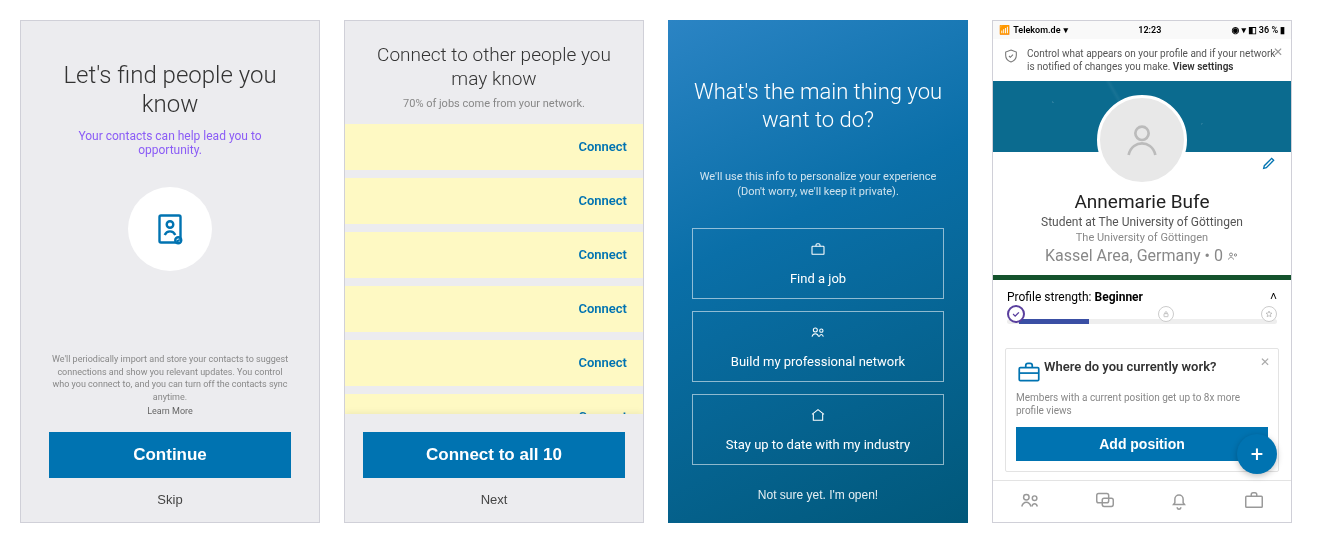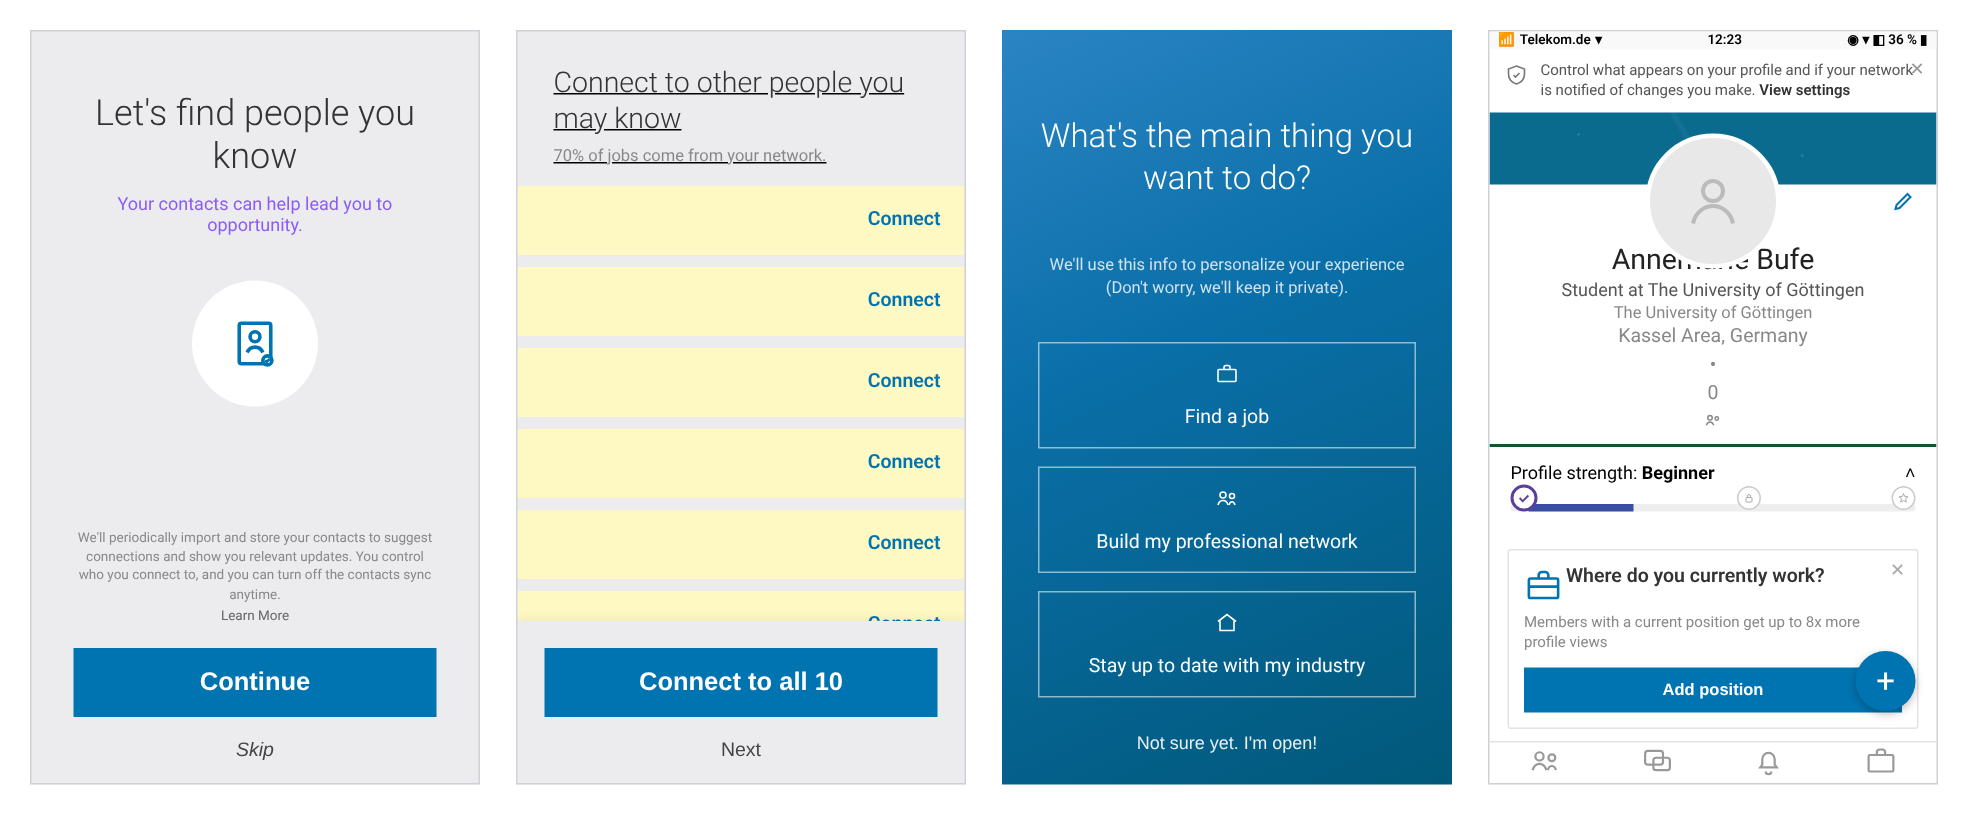--- a/index.html
+++ b/index.html
@@ -22,24 +22,24 @@
   }
   
   .s1 { background:#ececef; text-align:center; padding:40px 28px 0; display:flex; flex-direction:column; }
   .s1-title { font-size:24px; font-weight:300; color:#333; line-height:1.2; }
   .s1-sub { font-size:12px; color:#8b5cf6; margin-top:10px; }
   .s1-iconwrap { width:84px; height:84px; border-radius:50%; background:#fff; margin:30px auto 0; display:flex; align-items:center; justify-content:center; }
   .s1-footer { margin-top:auto; padding-bottom:14px; }
   .s1-disc { font-size:9px; color:#888; line-height:1.4; margin-bottom:14px; }
   .s1-disc-learn { display:block; margin-top:2px; font-size:9px; color:#666; }
   .btn-primary { background:#0073b1; color:#fff; font-size:17px; font-weight:600; padding:13px 0; width:100%; border:none; cursor:pointer; }
-  .btn-skip { background:none; border:none; font-size:13px; color:#444; margin-top:14px; cursor:pointer;font-style:italic; }
+  .btn-skip { background:none; border:none; font-size:13px; color:#444; margin-top:14px; cursor:pointer; }
   
   .s2 { background:#ececef; display:flex; flex-direction:column; }
-  .s2-head { padding:22px 24px 14px;text-decoration:underline; }
+  .s2-head { text-align:center; padding:22px 24px 14px; }
   .s2-title { font-size:19px; font-weight:300; color:#333; line-height:1.25; }
   .s2-sub { font-size:11px; color:#888; margin-top:6px; }
   .s2-list { flex:1; overflow:hidden; }
   .s2-row { background:#fef9c3; height:46px; margin-bottom:8px; display:flex; align-items:center; justify-content:flex-end; padding:0 16px; }
   .s2-connect { color:#0073b1; font-size:13px; font-weight:600; cursor:pointer; }
   .s2-footer { padding:18px 18px 14px; background:#ececef; box-shadow:0 -2px 6px rgba(0,0,0,0.06); text-align:center; }
   .s2-next { background:none; border:none; font-size:13px; color:#444; margin-top:14px; cursor:pointer; }
   
   .s3 { background:linear-gradient(155deg,#2b84c4 0%,#0a6fa8 40%,#01587a 100%); color:#fff; text-align:center; padding:58px 24px 0; display:flex; flex-direction:column; border:none; }
   .s3-title { font-size:22px; font-weight:300; line-height:1.25; }
@@ -62,34 +62,34 @@
     radial-gradient(circle at 20% 30%, rgba(255,255,255,0.12) 0 1px, transparent 1px),
     radial-gradient(circle at 70% 60%, rgba(255,255,255,0.10) 0 1px, transparent 1px),
     linear-gradient(60deg, transparent 45%, rgba(255,255,255,0.05) 46%, transparent 47%);
   }
   .s4-avatar { position:absolute; left:50%; transform:translateX(-50%); top:14px; width:90px; height:90px; border-radius:50%; background:#e8e8e8; border:3px solid #fff; display:flex; align-items:center; justify-content:center; }
   .s4-edit { position:absolute; right:14px; bottom:-22px; color:#0073b1; cursor:pointer; }
   .s4-info { text-align:center; padding:38px 16px 10px; }
   .s4-name { font-size:19px; font-weight:400; color:#222; }
   .s4-role { font-size:12px; color:#555; margin-top:2px; }
   .s4-uni { font-size:11px; color:#888; margin-top:2px; }
-  .s4-loc { font-size:13px; color:#888; margin-top:2px; display:flex; align-items:center; justify-content:center; gap:4px;flex-direction:column; }
-  .s4-strength { padding:10px 14px; border-top:2px solid #14532d; }
+  .s4-loc { font-size:16px; color:#888; margin-top:2px; display:flex; align-items:center; justify-content:center; gap:4px; }
+  .s4-strength { padding:10px 14px; border-top:5px solid #14532d; }
   .s4-strength-row { display:flex; justify-content:space-between; align-items:center; font-size:12px; }
   .s4-strength-bar { position:relative; margin-top:8px; height:18px; display:flex; align-items:center; }
   .bar-track { height:5px; background:#eee; width:100%; border-radius:3px; position:relative; }
   .bar-fill { position:absolute; left:12px; top:0; height:5px; background:#3a4fa4; width:70px; }
   .bar-dot { position:absolute; width:18px; height:18px; border-radius:50%; background:#fff; border:2px solid #5a3f9e; display:flex; align-items:center; justify-content:center; top:-7px; }
   .bar-lock { position:absolute; width:16px; height:16px; border-radius:50%; background:#fff; border:1px solid #ccc; display:flex; align-items:center; justify-content:center; top:-6px; }
   .s4-card { margin:8px 12px; border:1px solid #e3e3e3; border-radius:2px; padding:10px 10px 10px; position:relative; }
   .s4-card-x { position:absolute; right:8px; top:6px; color:#aaa; cursor:pointer; font-size:12px; }
   .s4-card-head { display:flex; gap:2px; align-items:flex-start; }
   .s4-card-title { font-size:13px; font-weight:600; color:#333; line-height:1.2; }
   .s4-card-sub { font-size:10px; color:#888; margin-top:6px; line-height:1.3; }
-  .s4-addbtn { background:#0073b1; color:#fff; width:100%; border:none; padding:9px 0; font-size:11px; font-weight:600; margin-top:10px; cursor:pointer; }
+  .s4-addbtn { background:#0073b1; color:#fff; width:100%; border:none; padding:9px 0; font-size:14px; font-weight:600; margin-top:10px; cursor:pointer; }
   .s4-fab { position:absolute; right:14px; bottom:48px; width:40px; height:40px; border-radius:50%; background:#0073b1; color:#fff; display:flex; align-items:center; justify-content:center; font-size:22px; cursor:pointer; box-shadow:0 2px 6px rgba(0,0,0,0.25); }
   .s4-nav { height:42px; border-top:1px solid #e3e3e3; display:flex; align-items:center; justify-content:space-around; color:#888; }
   .s4-nav-item { cursor:pointer; }
 </style>
 </head>
 <body>
 
 <div class="phone s1">
   <div class="s1-title">Let's find people you know</div>
   <div class="s1-sub">Your contacts can help lead you to opportunity.</div>

